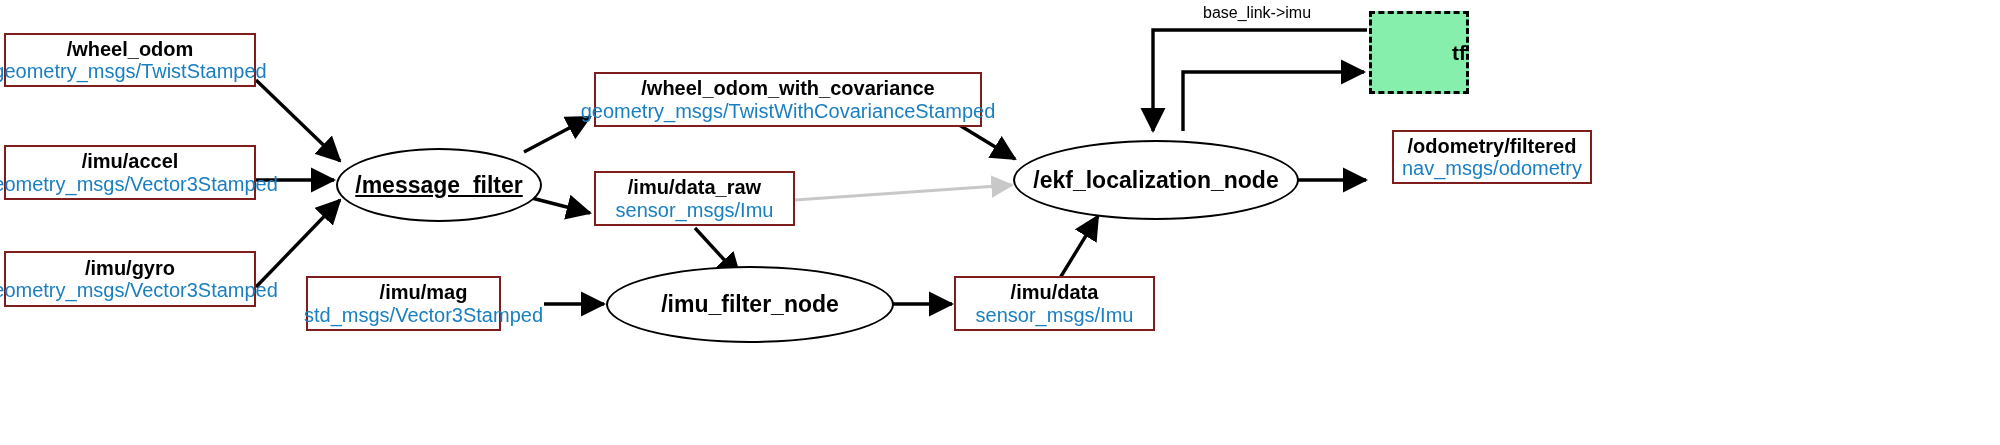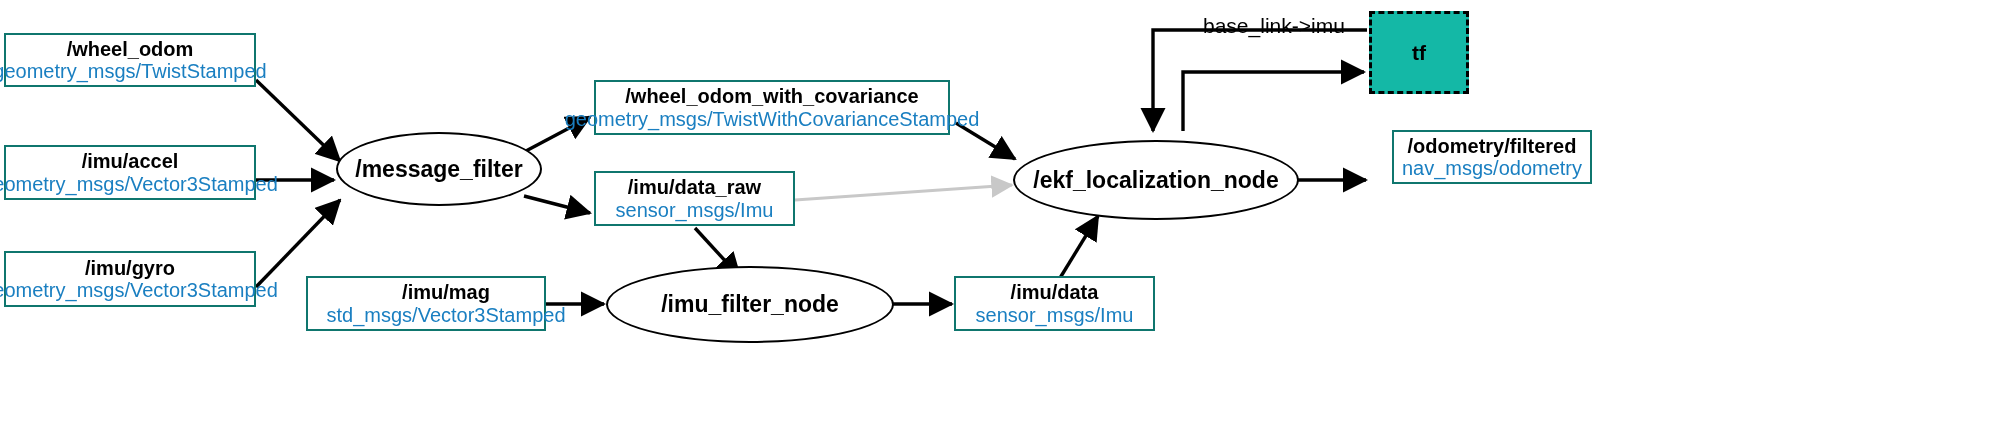--- a/index.html
+++ b/index.html
@@ -22,21 +22,21 @@
     left: 0; top: 0;
     width: 2000px;
     height: 445px;
     pointer-events: none;
   }
 
   
   .topic-box {
     position: absolute;
     box-sizing: border-box;
-    border: 2px solid #0f766e;
+    border: 2px solid #7f1d1d;
     background: #ffffff;
     display: flex;
     flex-direction: column;
     align-items: center;
     justify-content: center;
     line-height: 1.12;
     text-align: center;
   }
   .topic-name {
     font-weight: bold;
@@ -63,24 +63,24 @@
     font-weight: bold;
     color: #000000;
     white-space: nowrap;
   }
 
   
   .tf-box {
     position: absolute;
     box-sizing: border-box;
     border: 3px dashed #000000;
-    background: #14b8a6;
+    background: #86efac;
     display: flex;
     align-items: center;
-    justify-content: center;
+    justify-content: flex-end;
   }
   .tf-label {
     font-weight: bold;
     color: #000000;
   }
 
   
   .edge-label {
     position: absolute;
     color: #000000;
@@ -124,64 +124,64 @@
 
     <path d="M 1060 278 L 1098 216" stroke="#000000" stroke-width="3.4" fill="none" marker-end="url(#arrow)"></path>
 
     <path d="M 1297 180 L 1366 180" stroke="#000000" stroke-width="3.4" fill="none" marker-end="url(#arrow)"></path>
 
     <path d="M 1367 30 L 1153 30 L 1153 131" stroke="#000000" stroke-width="3.4" fill="none" marker-end="url(#arrow)"></path>
 
     <path d="M 1183 131 L 1183 72 L 1364 72" stroke="#000000" stroke-width="3.4" fill="none" marker-end="url(#arrow)"></path>
   </svg>
 
-  <div class="edge-label" style="left:1203px; top:14px; font-size:21px;">base_link-&gt;imu</div>
+  <div class="edge-label" style="left:1203px; top:4px; font-size:16px;">base_link-&gt;imu</div>
 
 
   <div class="topic-box" style="left:4px; top:33px; width:252px; height:54px;">
     <div class="topic-name" style="font-size:20px;">/wheel_odom</div>
     <div class="topic-type" style="font-size:20px;">geometry_msgs/TwistStamped</div>
   </div>
 
   <div class="topic-box" style="left:4px; top:145px; width:252px; height:55px;">
     <div class="topic-name" style="font-size:20px;">/imu/accel</div>
     <div class="topic-type" style="font-size:20px;">geometry_msgs/Vector3Stamped</div>
   </div>
 
   <div class="topic-box" style="left:4px; top:251px; width:252px; height:56px;">
     <div class="topic-name" style="font-size:20px;">/imu/gyro</div>
     <div class="topic-type" style="font-size:20px;">geometry_msgs/Vector3Stamped</div>
   </div>
 
-  <div class="topic-box" style="left:594px; top:80px; width:356px; height:55px;text-align:center;">
+  <div class="topic-box" style="left:594px; top:72px; width:388px; height:55px;text-align:center;">
     <div class="topic-name" style="font-size:20px;">/wheel_odom_with_covariance</div>
     <div class="topic-type" style="font-size:20px;">geometry_msgs/TwistWithCovarianceStamped</div>
   </div>
 
   <div class="topic-box" style="left:594px; top:171px; width:201px; height:55px;">
     <div class="topic-name" style="font-size:20px;">/imu/data_raw</div>
     <div class="topic-type" style="font-size:20px;">sensor_msgs/Imu</div>
   </div>
 
-  <div class="topic-box" style="left:306px; top:276px; width:240px; height:55px;padding-left:40px;">
+  <div class="topic-box" style="left:306px; top:276px; width:195px; height:55px;padding-left:40px;">
     <div class="topic-name" style="font-size:20px;">/imu/mag</div>
     <div class="topic-type" style="font-size:20px;">std_msgs/Vector3Stamped</div>
   </div>
 
   <div class="topic-box" style="left:954px; top:276px; width:201px; height:55px;">
     <div class="topic-name" style="font-size:20px;">/imu/data</div>
     <div class="topic-type" style="font-size:20px;">sensor_msgs/Imu</div>
   </div>
 
   <div class="topic-box" style="left:1368px; top:130px; width:200px; height:54px;margin-left:24px;">
     <div class="topic-name" style="font-size:20px;">/odometry/filtered</div>
     <div class="topic-type" style="font-size:20px;">nav_msgs/odometry</div>
   </div>
 
-  <div class="node-ellipse" style="left:336px; top:132px; width:206px; height:74px;">
+  <div class="node-ellipse" style="left:336px; top:148px; width:206px; height:74px;text-decoration:underline;">
     <span class="node-label" style="font-size:23px;">/message_filter</span>
   </div>
 
   <div class="node-ellipse" style="left:1013px; top:140px; width:286px; height:80px;">
     <span class="node-label" style="font-size:23px;">/ekf_localization_node</span>
   </div>
 
   <div class="node-ellipse" style="left:606px; top:266px; width:288px; height:77px;">
     <span class="node-label" style="font-size:23px;">/imu_filter_node</span>
   </div>

